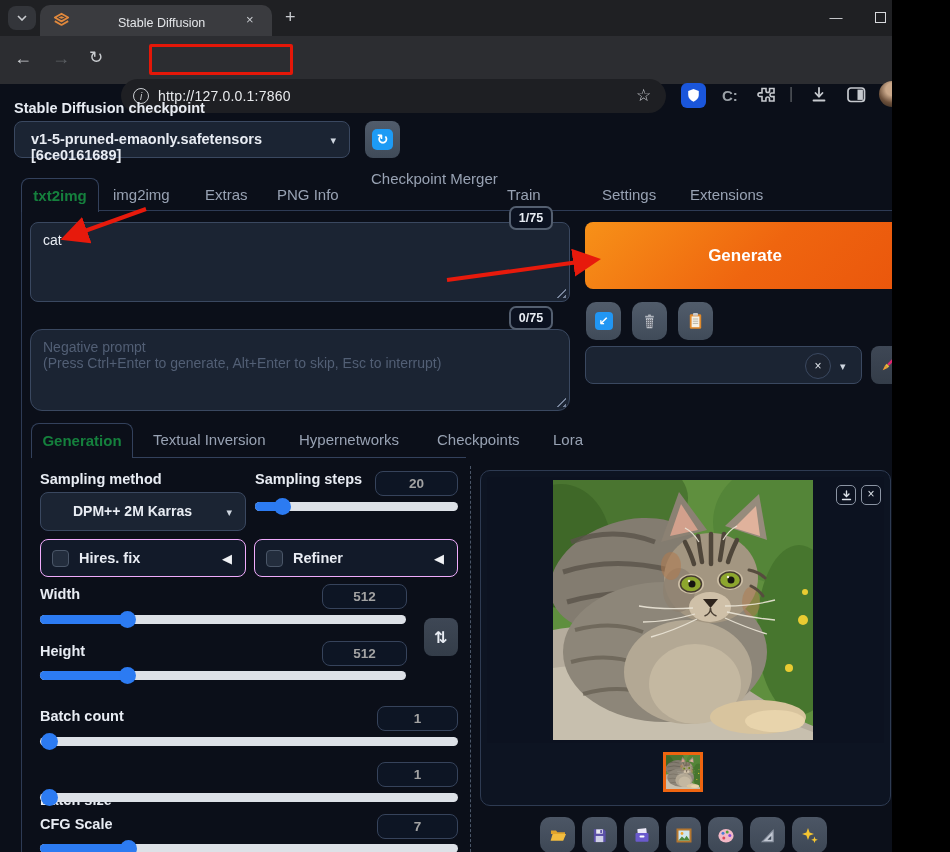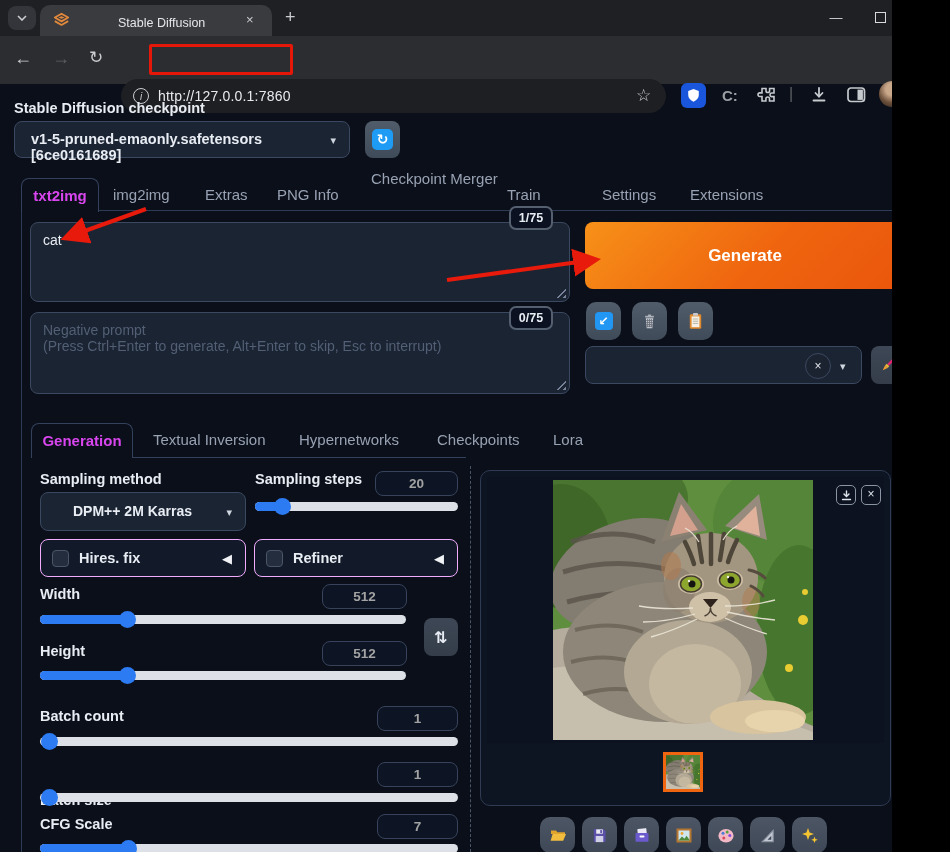--- a/index.html
+++ b/index.html
@@ -26,21 +26,21 @@
 
   
   .g-label { font-size:14.5px; font-weight:600; color:#e8ecf3; }
   .field { background:#1b2433; border:1px solid #3a4860; border-radius:8px; }
   .numbox { background:#0d1524; border:1px solid #36435b; border-radius:8px; color:#a3a3a3;
             font-weight:700; font-size:13.5px; text-align:center; }
   .badge { background:#0b1120; border:2px solid #545f70; border-radius:7px; color:#e8ecf3;
            font-weight:700; font-size:12.5px; text-align:center; z-index:5; }
   .tabtext { font-size:15px; color:#98a2b3; white-space:nowrap; }
   .active-tab { background:#0b0f19; border:1px solid #33415c; border-bottom:none;
-                border-radius:8px 8px 0 0; color:#d946ef; font-weight:600; font-size:15px;
+                border-radius:8px 8px 0 0; color:#15803d; font-weight:600; font-size:15px;
                 text-align:center; z-index:4; }
   .panel-border { border:1px solid #2e3b55; border-bottom:none; background:#0b0f19; }
   .caret { color:#cfd6e0; font-size:11px; }
   .graybtn { background:linear-gradient(180deg,#515c6b,#404b59); border-radius:10px;
              display:flex; align-items:center; justify-content:center; }
   .slider-track { background:#dde1e7; border-radius:5px; height:9px; }
   .slider-fill { background:#2c7bf2; border-radius:5px 0 0 5px; height:9px; }
   .slider-handle { width:17px; height:17px; border-radius:50%; background:#2c7bf2; }
   .checkbox { width:17px; height:17px; background:#232d3d; border:1.5px solid #4a5668; border-radius:4px; }
   .collapse { color:#f0f2f5; font-size:13px; }
@@ -213,21 +213,21 @@
   <span class="abs tabtext" style="left:507px;top:186px;">Train</span>
   <span class="abs tabtext" style="left:602px;top:186px;">Settings</span>
   <span class="abs tabtext" style="left:690px;top:186px;">Extensions</span>
 
   <div class="abs badge" style="left:509px;top:206px;width:44px;height:24px;line-height:21px;">1/75</div>
   <div class="abs field" style="left:30px;top:222px;width:540px;height:80px;">
     <textarea style="">cat</textarea>
     <span class="resize-grip"></span>
   </div>
   <div class="abs badge" style="left:509px;top:306px;width:44px;height:24px;line-height:21px;">0/75</div>
-  <div class="abs field" style="left:30px;top:312px;width:540px;height:82px;">
+  <div class="abs field" style="left:30px;top:329px;width:540px;height:82px;border-radius:12px;">
     <textarea placeholder="Negative prompt
 (Press Ctrl+Enter to generate, Alt+Enter to skip, Esc to interrupt)" style=""></textarea>
     <span class="resize-grip"></span>
   </div>
 
   <div class="abs" style="left:585px;top:222px;width:320px;height:67px;border-radius:8px;background:linear-gradient(135deg,#f79118 0%,#ef650f 55%,#ea560c 100%);display:flex;align-items:center;justify-content:center;color:#fff;font-weight:700;font-size:17px;">Generate</div>
   <div class="abs graybtn" style="left:586px;top:302px;width:35px;height:38px;">
     <span style="width:18px;height:18px;border-radius:4px;background:#2196f3;color:#fff;font-size:12px;font-weight:700;text-align:center;line-height:18px;">↙</span>
   </div>
   <div class="abs graybtn" style="left:632px;top:302px;width:35px;height:38px;">

